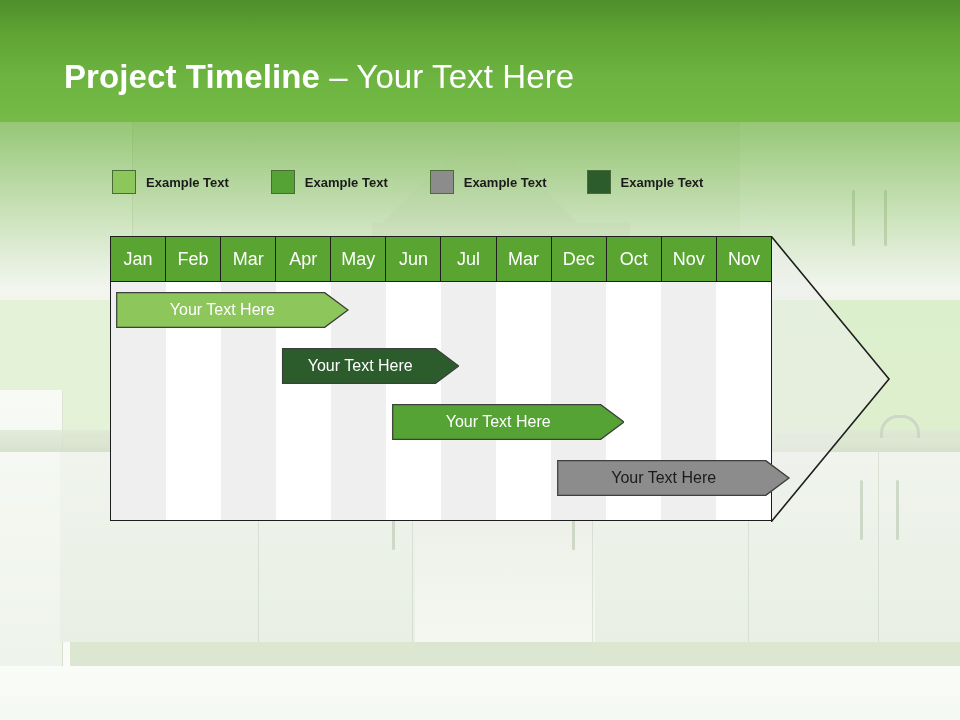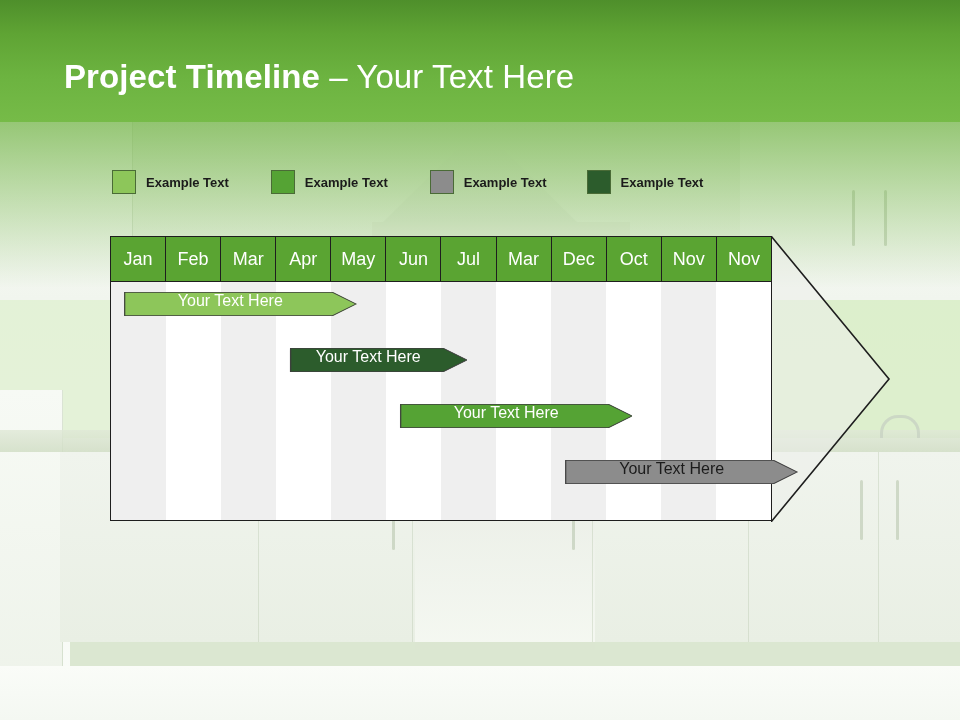--- a/index.html
+++ b/index.html
@@ -221,24 +221,24 @@
   .gridcol {
     flex: 1 1 0;
     box-sizing: border-box;
   }
   .gridcol.odd  { background: #efefef; }
   .gridcol.even { background: #ffffff; }
 
   
   .bar {
     position: absolute;
-    height: 24px;
-    display: flex;
-    box-sizing: border-box;
-    margin-left: 8px;
+    height: 36px;
+    display: flex;
+    align-items: center;
+    box-sizing: border-box;
   }
   .bar-shape {
     position: absolute;
     inset: 0;
     clip-path: polygon(0 0, calc(100% - 24px) 0, 100% 50%, calc(100% - 24px) 100%, 0 100%);
   }
   .bar-label {
     position: relative;
     z-index: 2;
     width: 100%;

